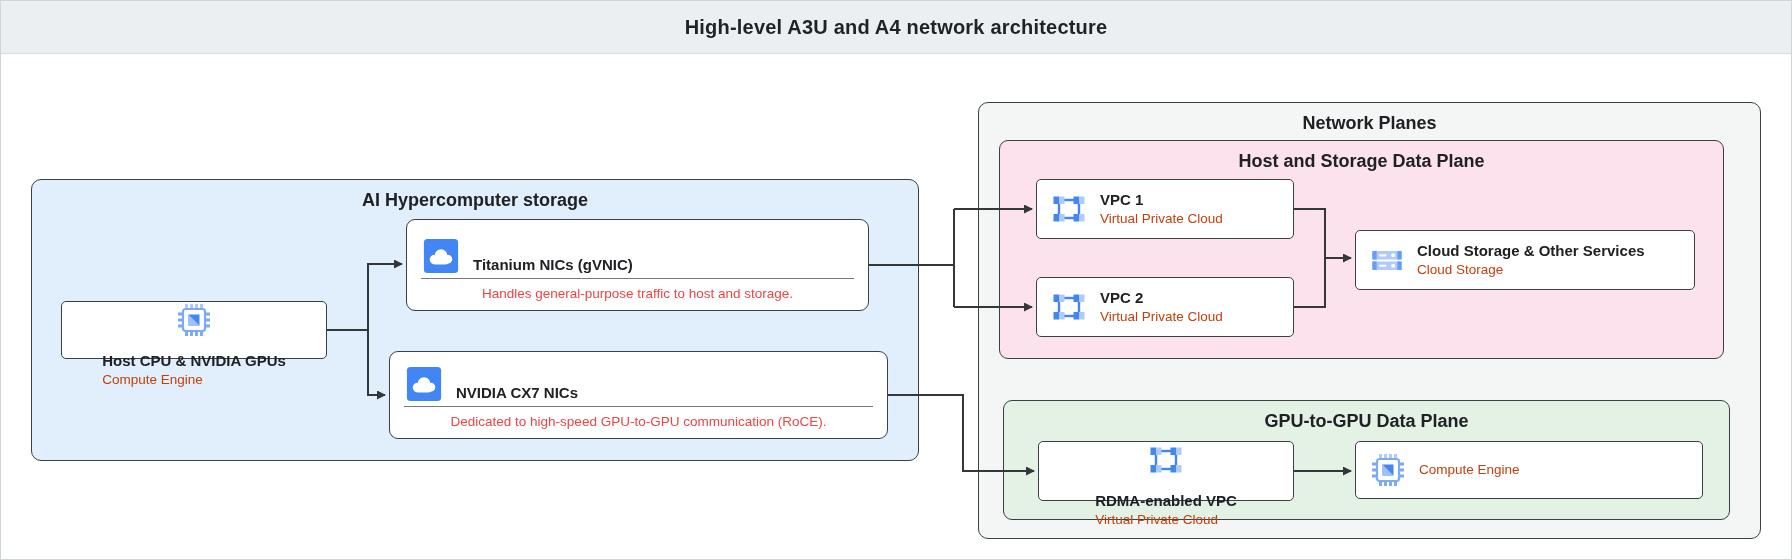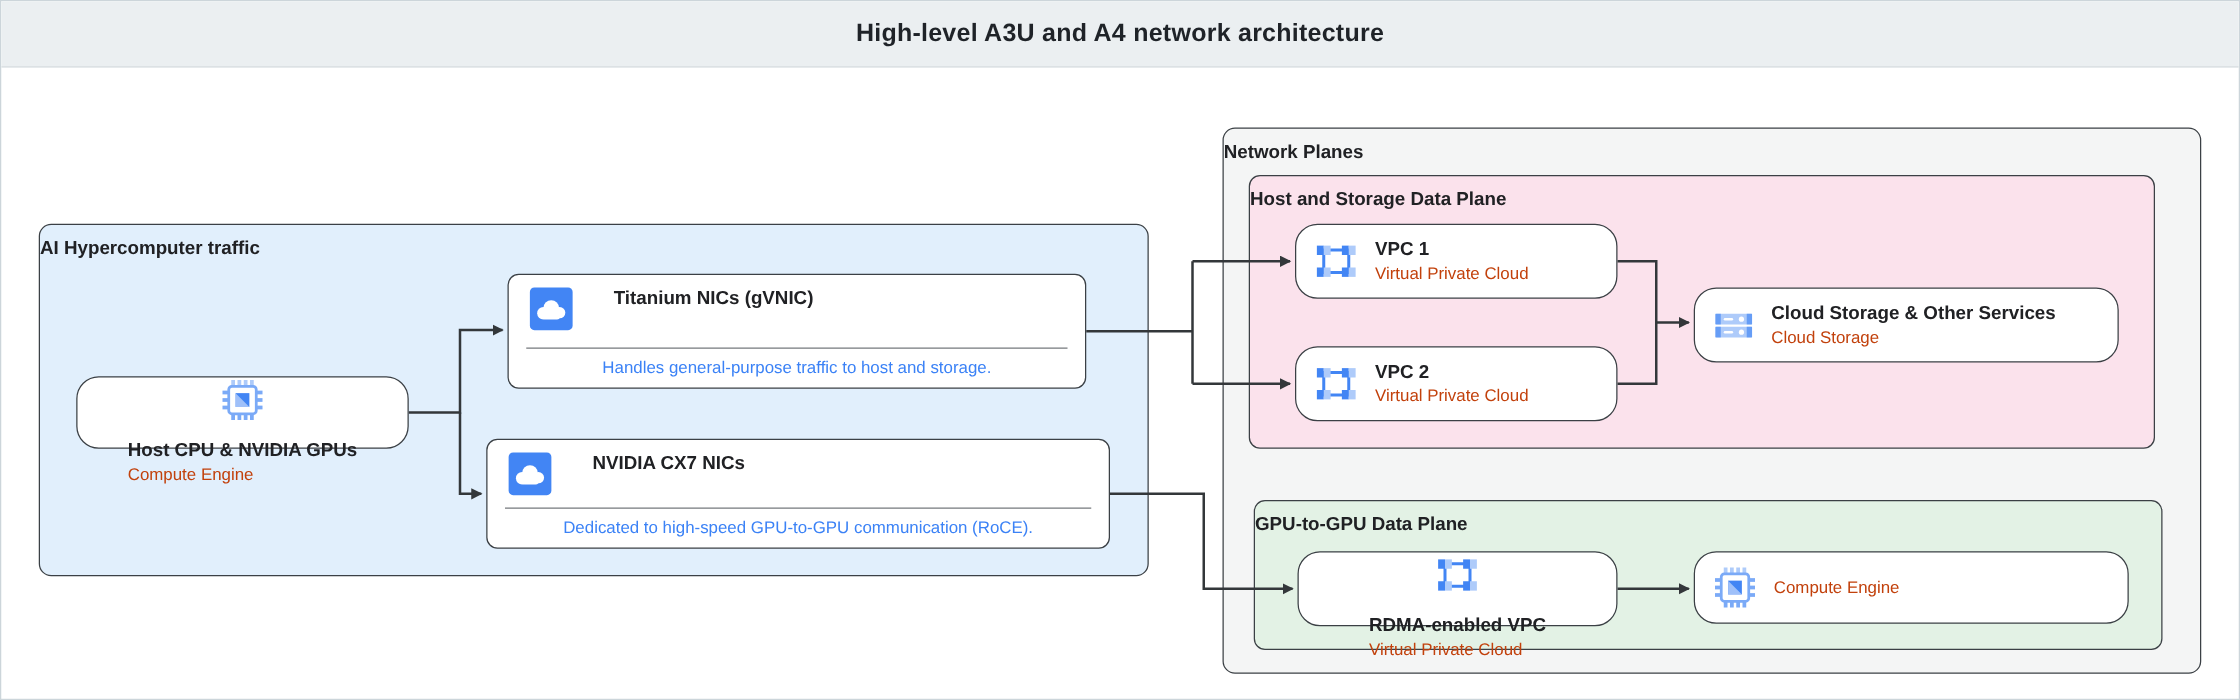--- a/index.html
+++ b/index.html
@@ -1,49 +1,49 @@
 <!DOCTYPE html>
 <html><head>
 <meta charset="utf-8">
 <style>
   html,body{margin:0;padding:0;background:#fff;font-family:"Liberation Sans",sans-serif;}
   .canvas{position:relative;width:1792px;height:560px;background:#ffffff;border:1px solid #ccd5da;box-sizing:border-box;overflow:hidden;padding-left:31px;}
   .header{position:absolute;left:0;top:0;right:0;height:52px;background:#ebeff1;border-bottom:1px solid #d8dde0;display:flex;align-items:center;justify-content:center;}
   .header-title{font-size:20px;font-weight:bold;color:#1f2328;letter-spacing:.2px;}
 
   .group{position:absolute;border:1.6px solid #3b4045;border-radius:10px;box-sizing:border-box;}
-  .group-label{position:absolute;left:0;right:0;top:10px;text-align:left;font-size:15px;font-weight:bold;color:#202124;}
+  .group-label{position:absolute;left:0;right:0;top:10px;text-align:center;font-size:18px;font-weight:bold;color:#202124;}
   .g-blue{background:#e1effc;}
   .g-gray{background:#f4f5f5;}
   .g-pink{background:#fbe2ec;border-radius:9px;}
   .g-green{background:#e3f2e5;border-radius:9px;}
 
-  .node{position:absolute;background:#fff;border:1.6px solid #3b4045;border-radius:18px;box-sizing:border-box;display:flex;align-items:center;gap:13px;padding:0 14px;}
+  .node{position:absolute;background:#fff;border:1.6px solid #3b4045;border-radius:5px;box-sizing:border-box;display:flex;align-items:center;gap:13px;padding:0 14px;}
   .node-title{font-size:15px;font-weight:bold;color:#202124;line-height:1.3;white-space:nowrap;}
   .node-sub{font-size:13.5px;color:#c2410c;line-height:1.3;white-space:nowrap;}
 
   .nicnode{position:absolute;background:#fff;border:1.6px solid #3b4045;border-radius:9px;box-sizing:border-box;display:flex;flex-direction:column;}
-  .nic-top{display:flex;align-items:flex-start;gap:32px;padding:9px 16px 4px 16px;flex:1;}
+  .nic-top{display:flex;align-items:flex-end;gap:14px;padding:9px 16px 4px 16px;flex:1;}
   .nic-div{border-top:1.5px solid #75797d;margin:0 14px;}
-  .nic-desc{text-align:center;font-size:13.5px;color:#3b82f6;padding:7px 8px 9px 8px;white-space:nowrap;}
+  .nic-desc{text-align:center;font-size:13.5px;color:#ef4444;padding:7px 8px 9px 8px;white-space:nowrap;}
 
   .icon{display:inline-flex;flex:0 0 auto;}
   svg.connectors{position:absolute;left:0;top:0;pointer-events:none;}
 </style>
 </head>
 <body>
 
 <div class="canvas">
 
   <div class="header">
     <div class="header-title">High-level A3U and A4 network architecture</div>
   </div>
 
   <div class="group g-blue" style="left:30px;top:178px;width:888px;height:282px;">
-    <div class="group-label">AI Hypercomputer traffic</div>
+    <div class="group-label">AI Hypercomputer storage</div>
   </div>
 
   <div class="group g-gray" style="left:977px;top:101px;width:783px;height:437px;">
     <div class="group-label">Network Planes</div>
   </div>
 
   <div class="group g-pink" style="left:998px;top:139px;width:725px;height:219px;">
     <div class="group-label">Host and Storage Data Plane</div>
   </div>
 

